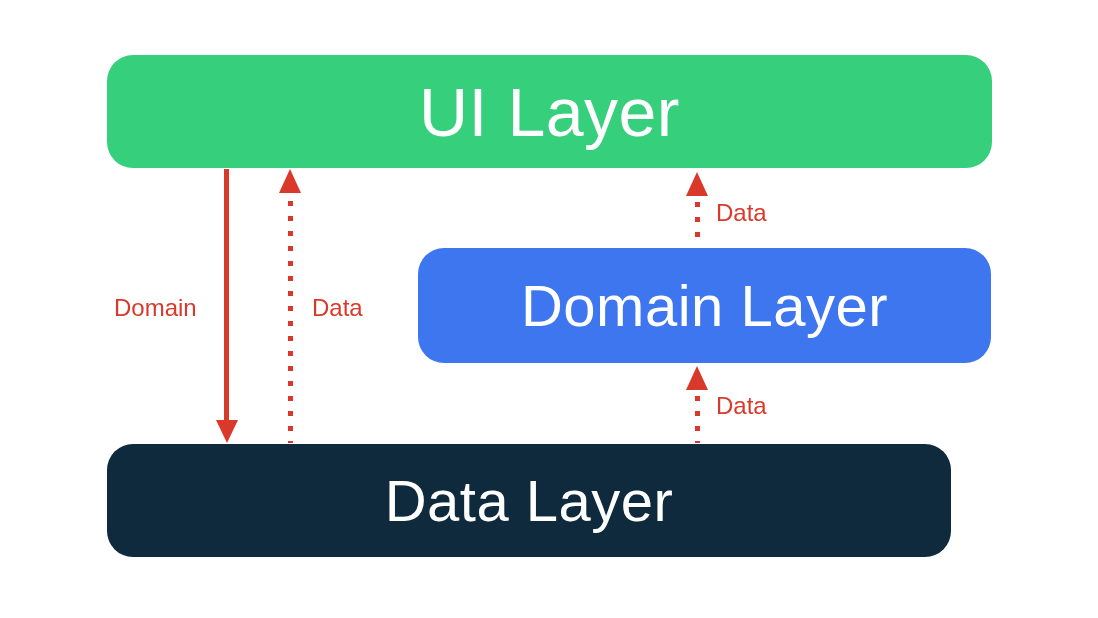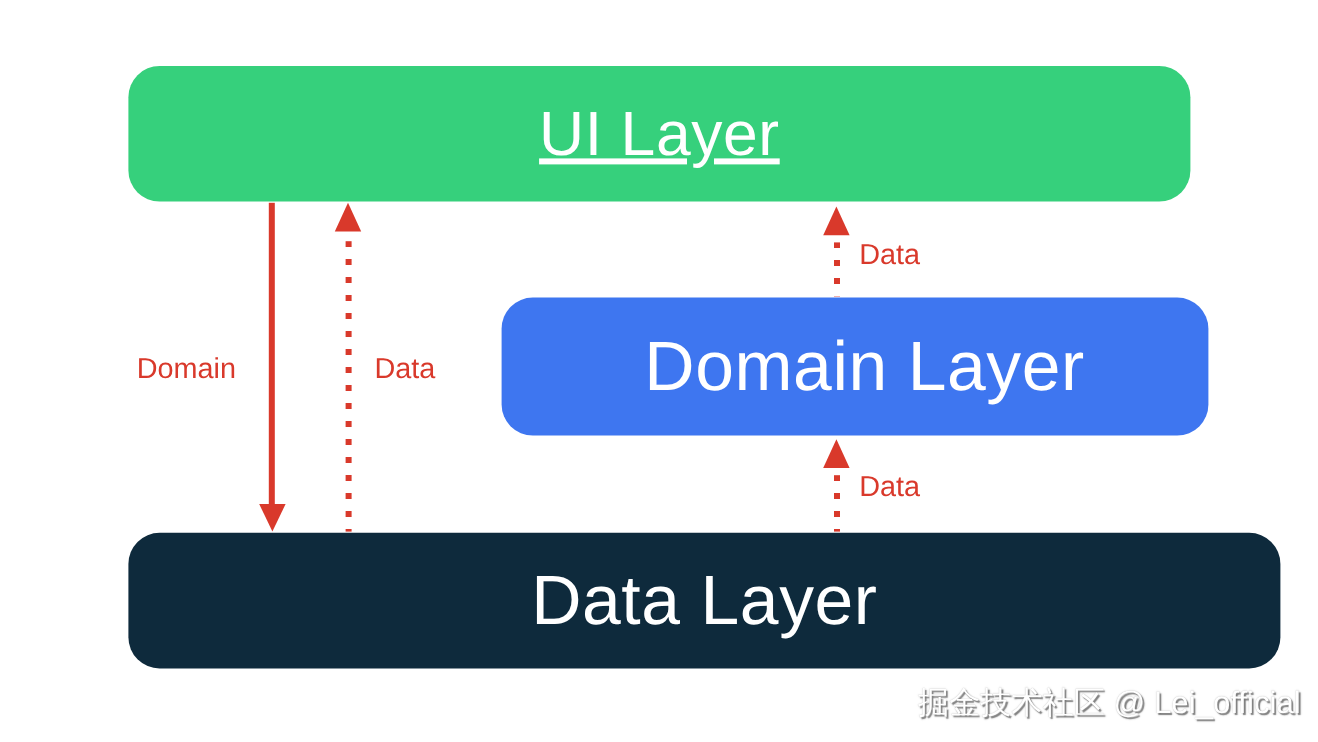--- a/index.html
+++ b/index.html
@@ -12,23 +12,23 @@
   }
   .layer-box{
     position:absolute;
     border-radius:26px;
     display:flex;align-items:center;justify-content:center;
     color:#ffffff;
     font-size:58px;
     font-weight:400;
     letter-spacing:0.5px;
   }
-  .box-ui    {left:107px;top:55px; width:885px;height:113px;font-size:52px;text-decoration:underline;}
-  .box-domain{left:418px;top:248px;width:573px;height:115px;padding-left:16px;}
-  .box-data  {left:107px;top:444px;width:960px;height:113px;}
+  .box-ui    {left:107px;top:55px; width:885px;height:113px;font-size:68px;}
+  .box-domain{left:418px;top:248px;width:573px;height:115px;}
+  .box-data  {left:107px;top:444px;width:844px;height:113px;}
 
   .arrow-line-solid{
     position:absolute;
     width:5px;
     background:#d9392b;
   }
   .arrow-line-dotted{
     position:absolute;
     width:5px;
     background-image:repeating-linear-gradient(to bottom,#d9392b 0px,#d9392b 5px,transparent 5px,transparent 15px);
@@ -98,15 +98,14 @@
     <div class="arrow-line-dotted" style="left:695px;top:202px;height:45px;"></div>
     <span class="flow-label" style="left:716px;top:198px;">Data</span>
   </div>
 
   <div>
     <div class="arrow-head head-up" style="left:686px;top:366px;"></div>
     <div class="arrow-line-dotted" style="left:695px;top:396px;height:47px;"></div>
     <span class="flow-label" style="left:716px;top:391px;">Data</span>
   </div>
 
-  <div class="watermark">掘金技术社区 @ Lei_official</div>
 
 </div>
 
 </body></html>

